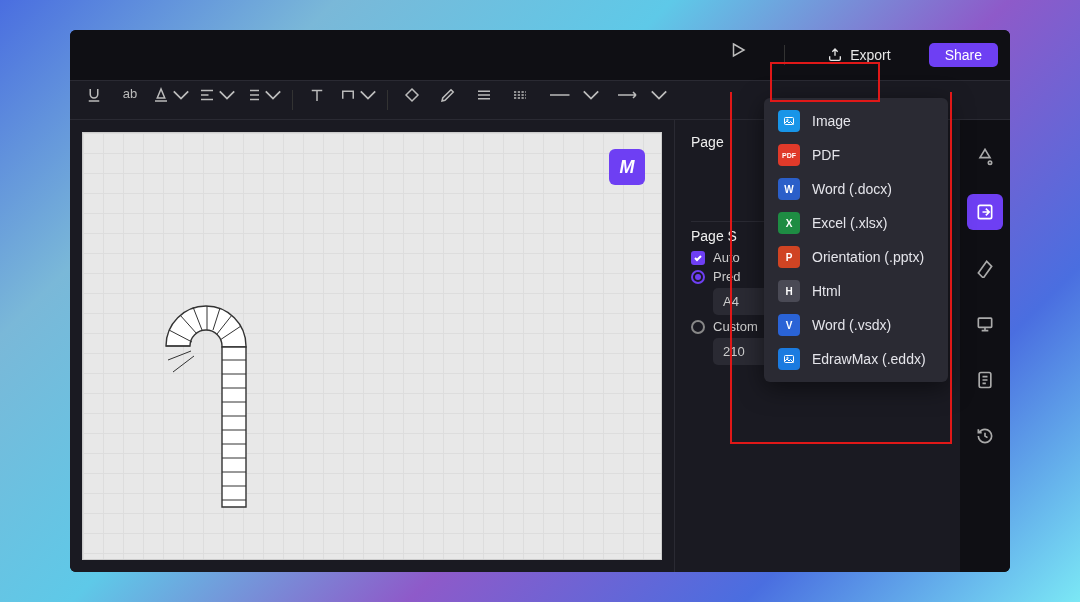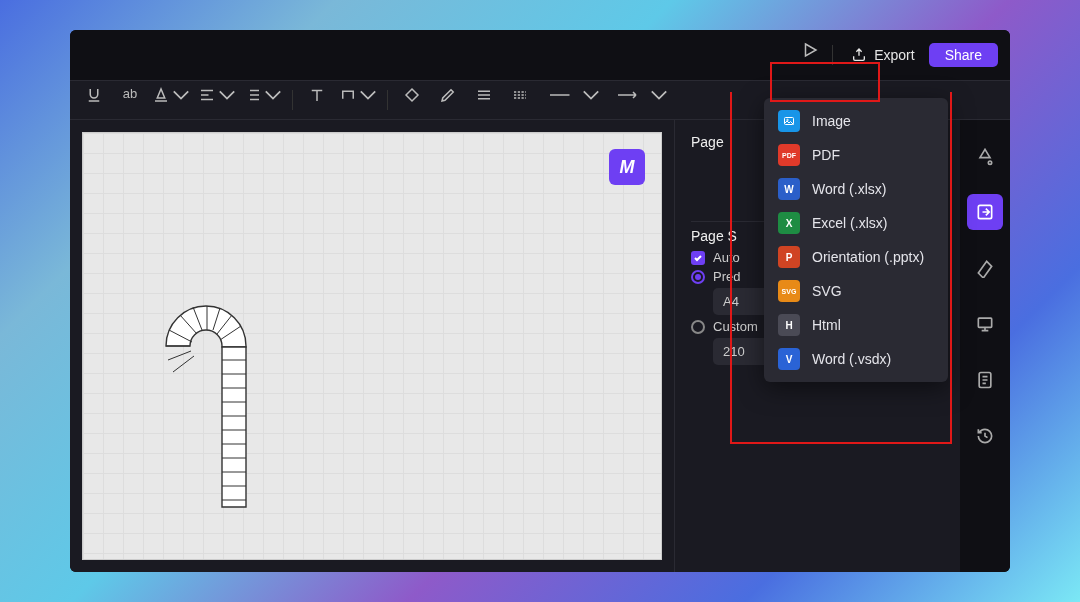--- a/index.html
+++ b/index.html
@@ -23,21 +23,21 @@
   display: flex;
   flex-direction: column;
 }
 .top-bar {
   height: 50px;
   background: #0f0f14;
   display: flex;
   align-items: center;
   justify-content: flex-end;
   padding-right: 12px;
-  gap: 2px;
+  gap: 26px;
 }
 .export-btn {
   display: flex;
   align-items: center;
   gap: 7px;
   padding: 6px 12px;
   color: #e6e6e6;
   font-size: 14px;
   cursor: pointer;
   border-radius: 4px;
@@ -444,40 +444,46 @@
           </svg>
         </span>
         <span>Image</span>
       </div>
       <div class="export-item">
         <span class="file-ico" style="background: rgb(224, 58, 42); font-size: 7px;">PDF</span>
         <span>PDF</span>
       </div>
       <div class="export-item">
         <span class="file-ico" style="background: rgb(43, 95, 201);">W</span>
-        <span>Word (.xlsx)</span>
+        <span>Word (.docx)</span>
       </div>
       <div class="export-item">
         <span class="file-ico" style="background: rgb(30, 140, 67);">X</span>
         <span>Excel (.xlsx)</span>
       </div>
       <div class="export-item">
         <span class="file-ico" style="background: rgb(208, 68, 35);">P</span>
         <span>Orientation (.pptx)</span>
       </div>
       <div class="export-item">
-        <span class="file-ico" style="background: rgb(232, 138, 23); font-size: 7px;">SVG</span>
-        <span>SVG</span>
-      </div>
-      <div class="export-item">
         <span class="file-ico" style="background: rgb(74, 74, 85);">H</span>
         <span>Html</span>
       </div>
       <div class="export-item">
         <span class="file-ico" style="background: rgb(42, 99, 214);">V</span>
         <span>Word (.vsdx)</span>
       </div>
+      <div class="export-item">
+        <span class="file-ico" style="background: rgb(27, 123, 224);">
+          <svg width="12" height="12" viewBox="0 0 24 24" fill="none" stroke="#fff" stroke-width="2">
+            <rect x="3" y="5" width="18" height="14" rx="2"></rect>
+            <circle cx="9" cy="10" r="1.5"></circle>
+            <path d="M3 17l5-5 4 4 3-3 6 6"></path>
+          </svg>
+        </span>
+        <span>EdrawMax (.eddx)</span>
+      </div>
     </div>
 
   <div class="highlight-box hl1"></div>
   <div class="highlight-box hl2"></div>
 
 </div>
 
 </body></html>

